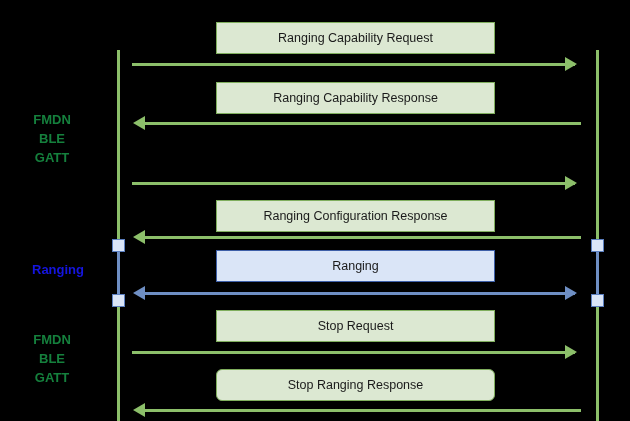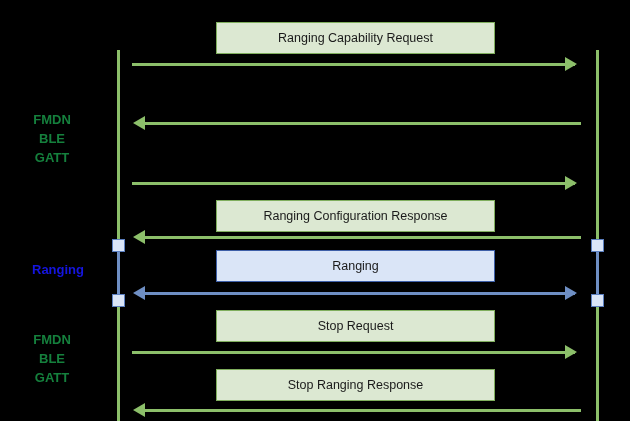--- a/index.html
+++ b/index.html
@@ -117,36 +117,37 @@
   <div class="phase-label blue" style="left:22px;top:260px;width:72px;">Ranging</div>
 
   <div class="phase-label green" style="left:22px;top:330px;width:60px;">FMDN
 BLE
 GATT</div>
 
   <div class="msg-box green-box" style="top:22px;">Ranging Capability Request</div>
   <div class="arrow-shaft green" style="left:132px;top:63px;width:443px;"></div>
   <div class="arrow-head right green" style="left:565px;top:57px;"></div>
 
+  <div class="msg-box green-box" style="top:82px;">Ranging Capability Response</div>
   <div class="arrow-shaft green" style="left:138px;top:122px;width:443px;"></div>
   <div class="arrow-head left green" style="left:133px;top:116px;"></div>
 
   <div class="arrow-shaft green" style="left:132px;top:182px;width:443px;"></div>
   <div class="arrow-head right green" style="left:565px;top:176px;"></div>
 
   <div class="msg-box green-box" style="top:200px;">Ranging Configuration Response</div>
   <div class="arrow-shaft green" style="left:138px;top:236px;width:443px;"></div>
   <div class="arrow-head left green" style="left:133px;top:230px;"></div>
 
   <div class="msg-box blue-box" style="top:250px;">Ranging</div>
   <div class="arrow-shaft blue" style="left:138px;top:292px;width:437px;"></div>
   <div class="arrow-head left blue" style="left:133px;top:286px;"></div>
   <div class="arrow-head right blue" style="left:565px;top:286px;"></div>
 
   <div class="msg-box green-box" style="top:310px;">Stop Request</div>
   <div class="arrow-shaft green" style="left:132px;top:351px;width:443px;"></div>
   <div class="arrow-head right green" style="left:565px;top:345px;"></div>
 
-  <div class="msg-box green-box" style="top:369px;">Stop Ranging Response</div>
+  <div class="msg-box green-box" style="top:369px;border-radius:6px;">Stop Ranging Response</div>
   <div class="arrow-shaft green" style="left:138px;top:409px;width:443px;"></div>
   <div class="arrow-head left green" style="left:133px;top:403px;"></div>
 
 </div>
 
 </body></html>

